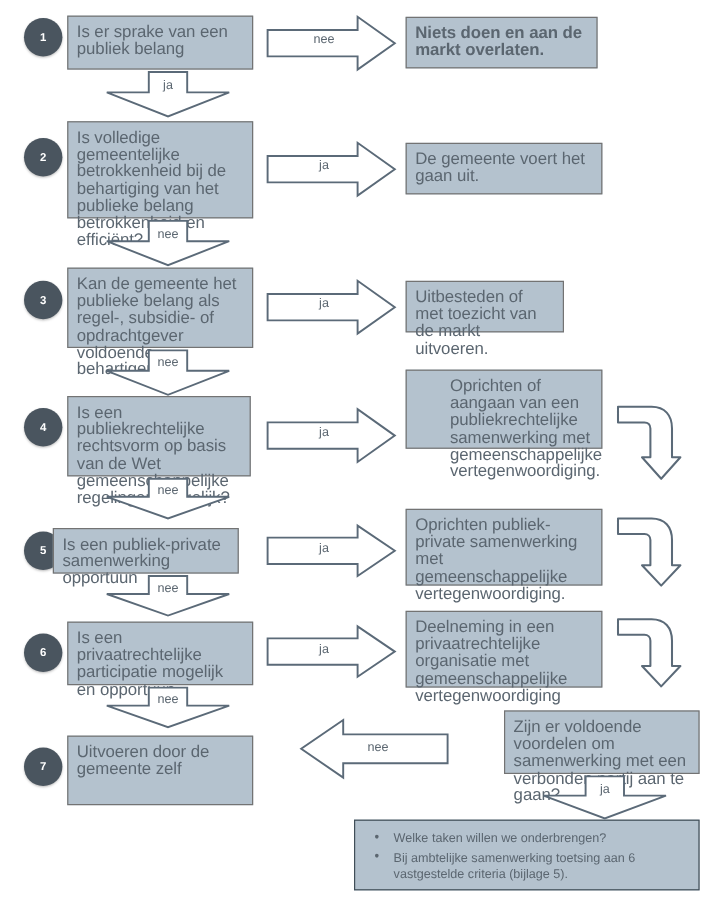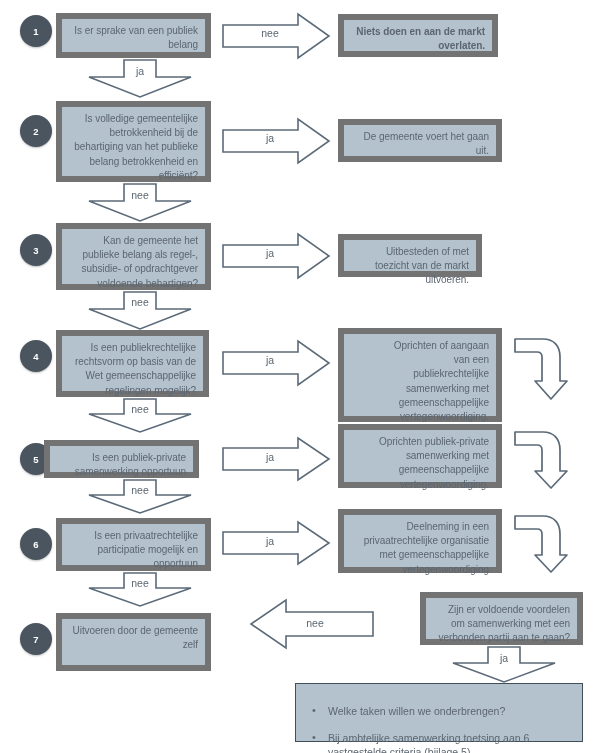--- a/index.html
+++ b/index.html
@@ -17,27 +17,26 @@
   #canvas {
     position: absolute;
     left: 0; top: 0;
     width: 597px;
     height: 753px;
   }
   .node {
     position: absolute;
     box-sizing: border-box;
     background: #b4c2ce;
-    border: 6px solid #737373;
-    color: #5b6670;
-    font-size: 10px;
+    border: 1px solid #737373;
+    color: #5b6670;
+    font-size: 14px;
     line-height: 14.2px;
     padding: 5px 7px 4px 7px;
     letter-spacing: -0.05px;
-    text-align: right;
   }
   .circle {
     position: absolute;
     box-sizing: border-box;
     border-radius: 50%;
     background: #4a555f;
     color: #ffffff;
     font-size: 9.5px;
     font-weight: bold;
     display: flex;
@@ -68,21 +67,21 @@
     line-height: 14.5px;
     padding: 8px 10px 8px 6px;
   }
   .bullets ul {
     margin: 0;
     padding-left: 26px;
     list-style: none;
   }
   .bullets li {
     position: relative;
-    margin: 12px 0 1px 0;
+    margin: 0 0 1px 0;
   }
   .bullets li:before {
     content: "\2022";
     position: absolute;
     left: -16px;
     top: -1px;
     font-size: 11px;
     color: #5b6670;
   }
 </style>
@@ -148,21 +147,21 @@
     <span>Kan de gemeente het publieke belang als regel-, subsidie- of opdrachtgever voldoende behartigen?</span>
   </div>
 
   <div class="arrow" style="left:222px; top:233px; width:108px; height:46px;">
     <svg width="108" height="46" viewBox="0 0 108 46">
       <path d="M1,12 L76,12 L76,1 L107,23 L76,45 L76,34 L1,34 Z" fill="#ffffff" stroke="#5b6a78" stroke-width="1.6" stroke-linejoin="miter"></path>
     </svg>
   </div>
   <div class="arrow-label" style="left:240px; top:248px; width:60px;">ja</div>
 
-  <div class="node" style="left:338px; top:234px; width:144px; height:43px;">
+  <div class="node" style="left:338px; top:234px; width:132px; height:43px;">
     <span>Uitbesteden of met toezicht van de markt uitvoeren.</span>
   </div>
 
   <div class="arrow" style="left:88px; top:291px; width:104px; height:39px;">
     <svg width="104" height="39" viewBox="0 0 104 39">
       <path d="M36,1 L68,1 L68,18 L103,18 L52,38 L1,18 L36,18 Z" fill="#ffffff" stroke="#5b6a78" stroke-width="1.6" stroke-linejoin="miter"></path>
     </svg>
   </div>
   <div class="arrow-label" style="left:110px; top:297px; width:60px;">nee</div>
 
@@ -173,21 +172,21 @@
     <span>Is een publiekrechtelijke rechtsvorm op basis van de Wet gemeenschappelijke regelingen mogelijk?</span>
   </div>
 
   <div class="arrow" style="left:222px; top:340px; width:108px; height:46px;">
     <svg width="108" height="46" viewBox="0 0 108 46">
       <path d="M1,12 L76,12 L76,1 L107,23 L76,45 L76,34 L1,34 Z" fill="#ffffff" stroke="#5b6a78" stroke-width="1.6" stroke-linejoin="miter"></path>
     </svg>
   </div>
   <div class="arrow-label" style="left:240px; top:355px; width:60px;">ja</div>
 
-  <div class="node" style="left:338px; top:328px; width:164px; height:94px;padding-left:36px;">
+  <div class="node" style="left:338px; top:308px; width:164px; height:66px;padding-left:36px;">
     <span>Oprichten of aangaan van een publiekrechtelijke samenwerking met gemeenschappelijke vertegenwoordiging.</span>
   </div>
 
   <div class="arrow" style="left:513px; top:337px; width:56px; height:64px;">
     <svg width="56" height="64" viewBox="0 0 56 64">
       <path d="M2,2 L30,2 C41,2 47,9 47,20 L47,44 L54,44 L38,62 L22,44 L29,44 L29,20 C29,17 27,15 24,15 L2,15 Z" fill="#ffffff" stroke="#5b6a78" stroke-width="1.7" stroke-linejoin="round"></path>
     </svg>
   </div>
 
   <div class="arrow" style="left:88px; top:398px; width:104px; height:35px;">

